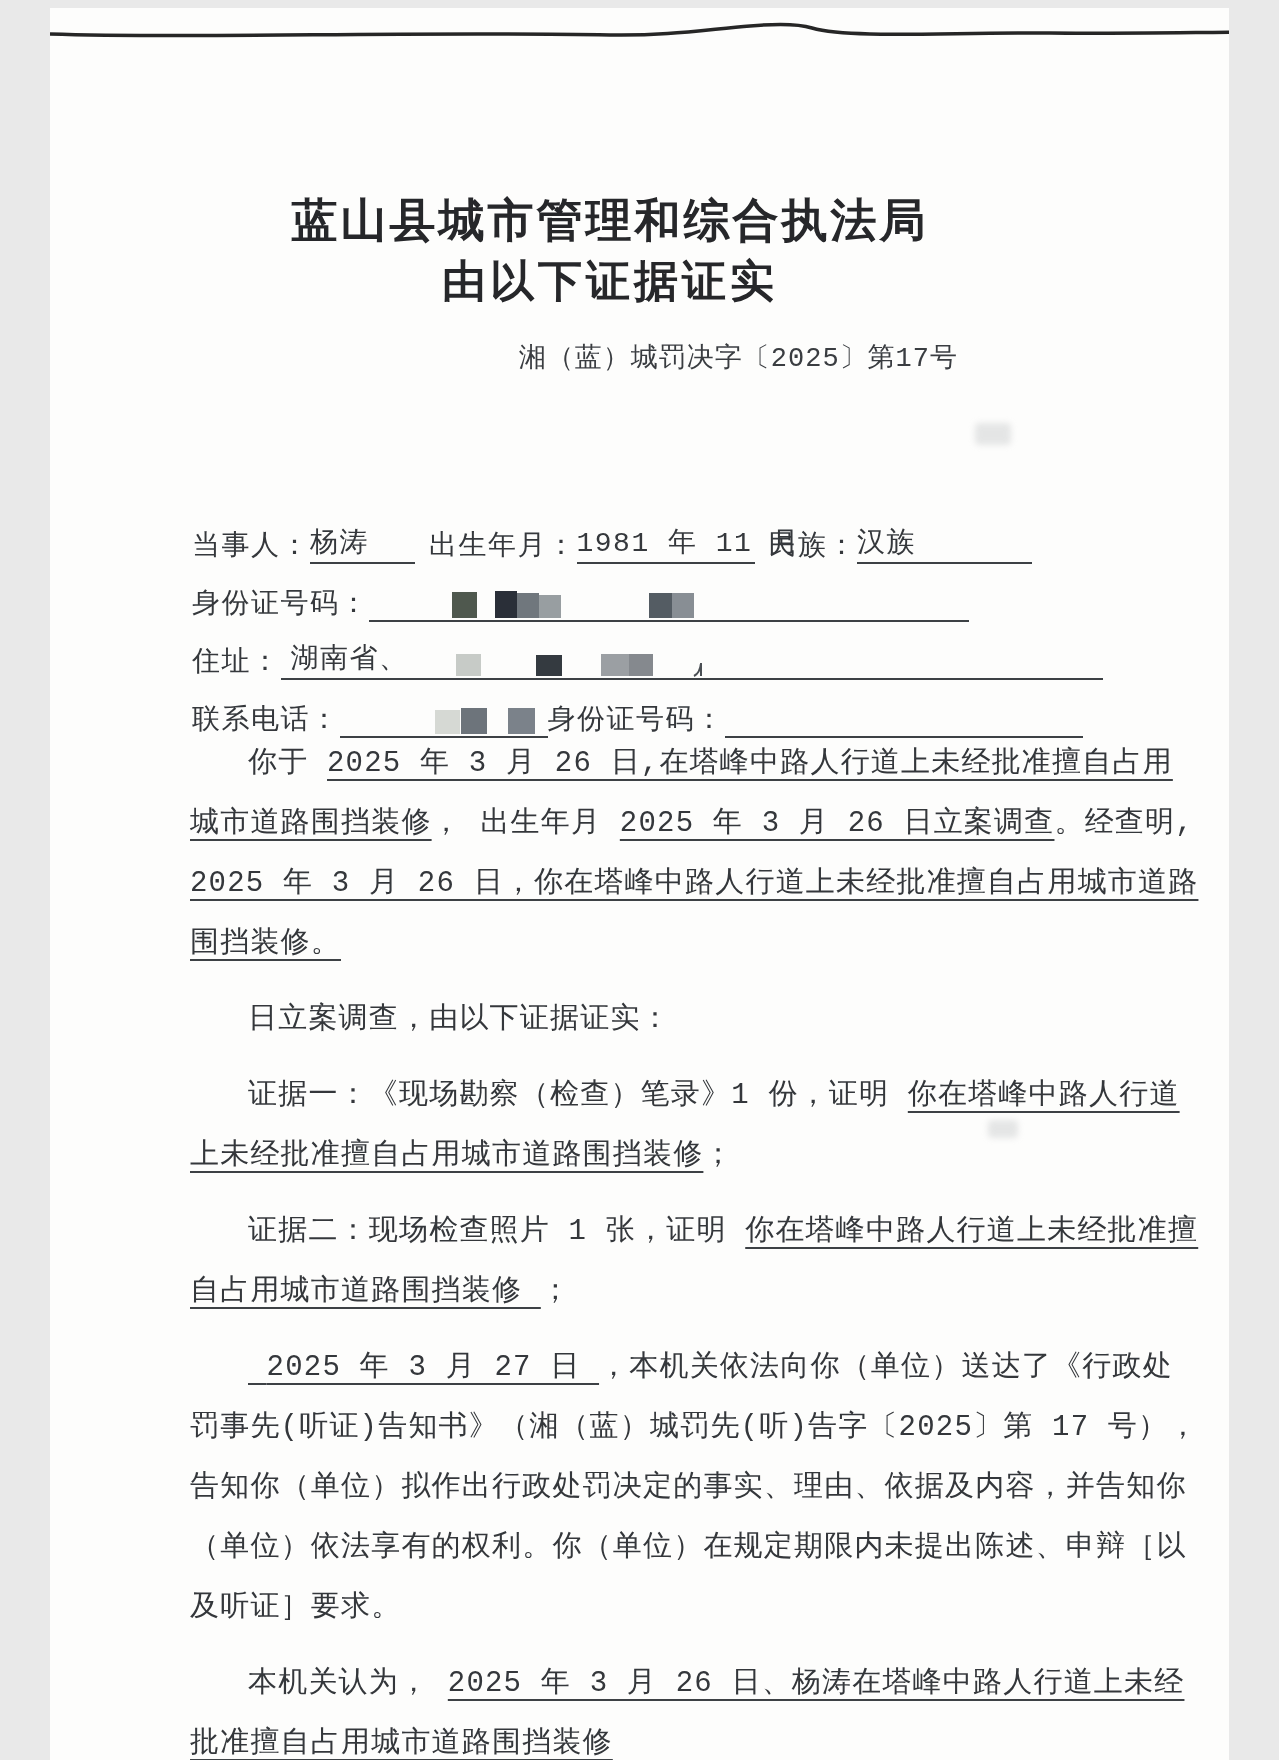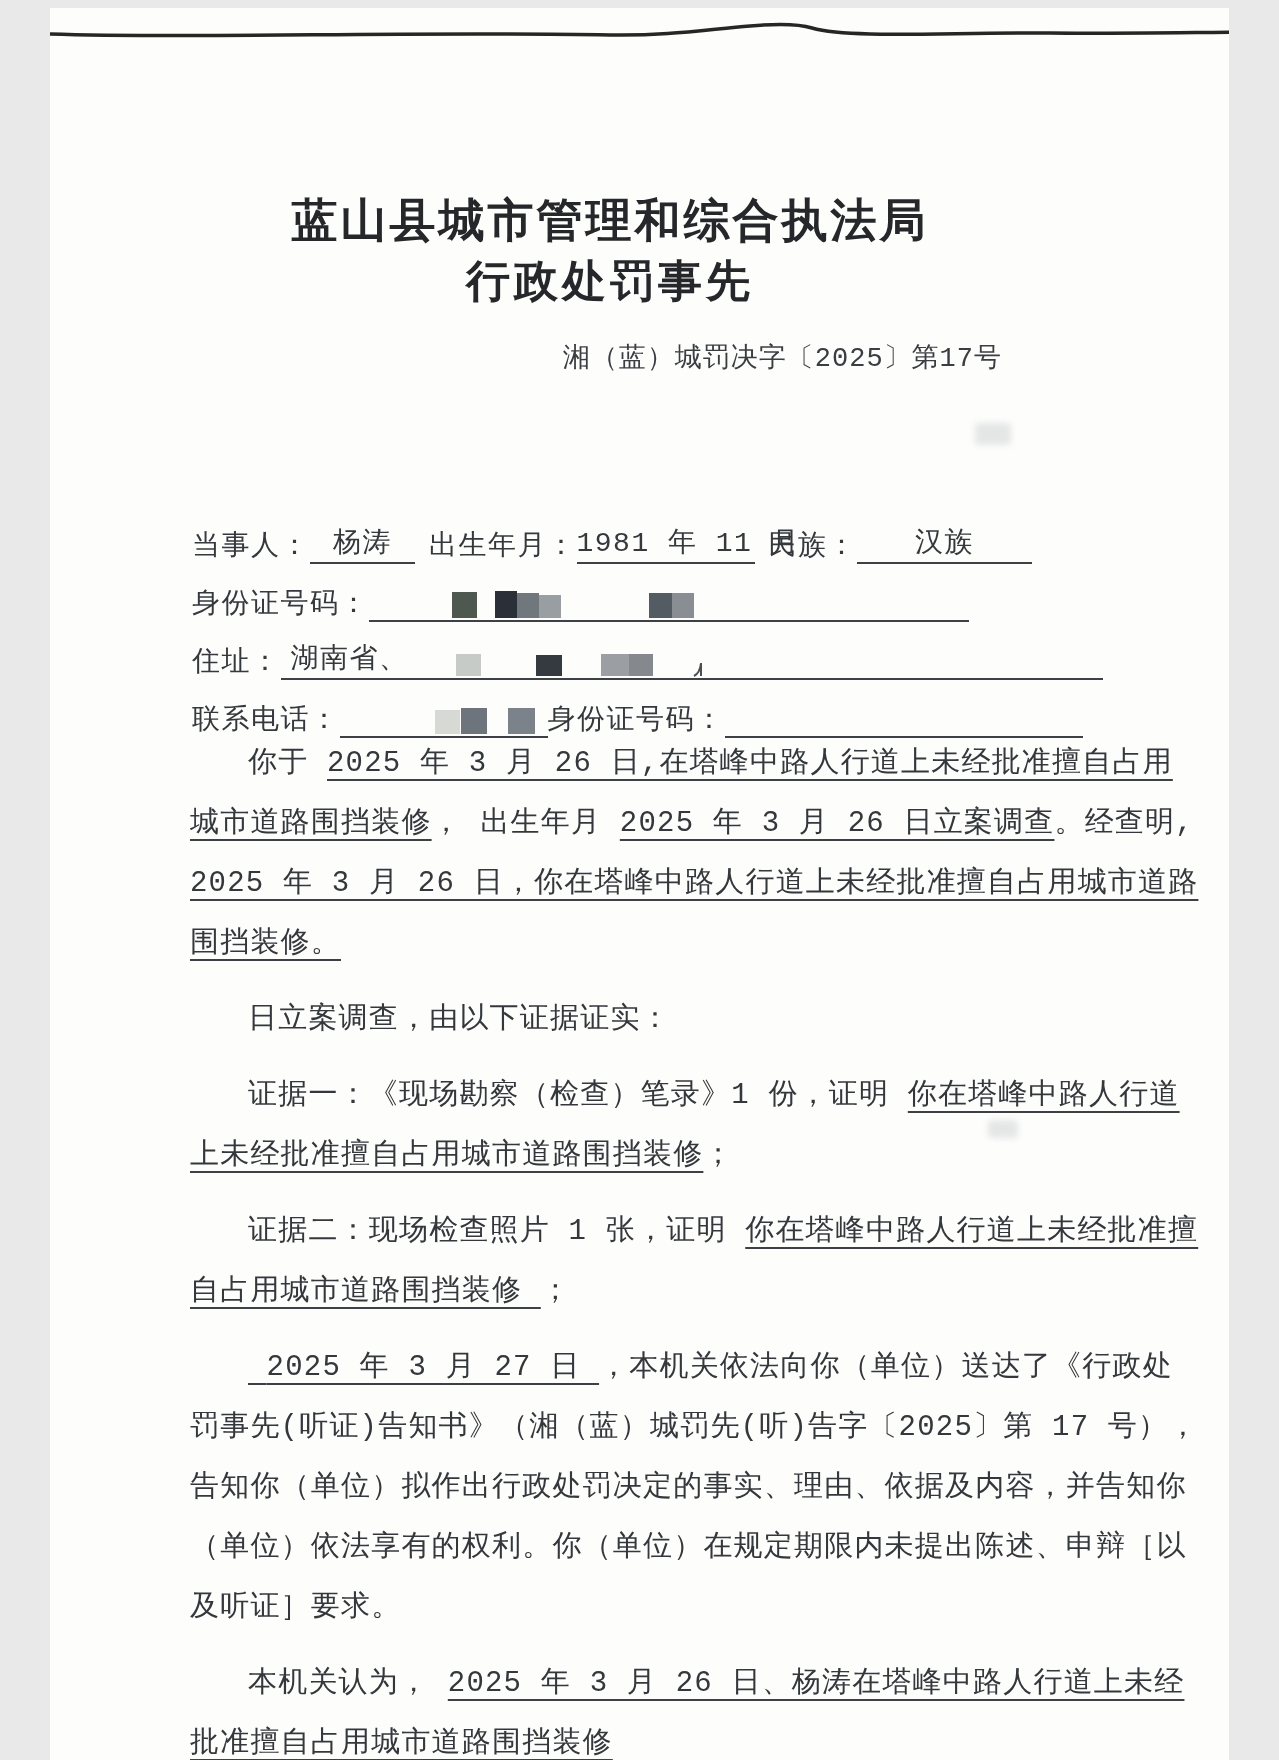--- a/index.html
+++ b/index.html
@@ -11,29 +11,29 @@
   }
   
   .scanline{position:absolute;top:0;left:0;}
   
   .sm{position:absolute;background:#b7babc;opacity:.35;filter:blur(3px);border-radius:4px;}
 
   .titles{position:absolute;left:80px;top:190px;width:960px;text-align:center;color:#26272a;}
   .org{font-size:46px;font-weight:bold;letter-spacing:3px;margin:0;line-height:1.15;}
   .doctype{font-size:44px;font-weight:bold;letter-spacing:4px;margin:8px 0 0 0;line-height:1.15;}
   .docno{position:absolute;top:331px;left:0;width:908px;text-align:right;
-    font-size:27px;letter-spacing:1px;color:#3a3d41;padding-left:44px;}
+    font-size:27px;letter-spacing:1px;color:#3a3d41;}
 
   .fields{position:absolute;left:142px;top:498px;width:1000px;font-size:28px;letter-spacing:1.5px;}
   .frow{display:flex;align-items:flex-end;height:58px;}
   .lbl{white-space:pre;}
   .gap{margin-left:14px;}
   .fill{
     border-bottom:2px solid #3d4145;display:inline-block;position:relative;
-    text-align:center;height:40px;line-height:40px;box-sizing:border-box;white-space:pre;
+    text-align:left;height:40px;line-height:40px;box-sizing:border-box;white-space:pre;
   }
   .w-name{width:105px;}
   .w-birth{width:178px;}
   .w-eth{width:175px;}
   .w-id{width:600px;}
   .w-addr{width:822px;text-align:left;padding-left:10px;}
   .w-phone{width:208px;}
   .w-work{width:358px;}
   .redact{position:absolute;bottom:2px;display:block;}
   .addr-mark{position:absolute;left:410px;bottom:0;}
@@ -55,21 +55,21 @@
 
   <svg class="scanline" width="1279" height="42">
     <path d="M0,26 C150,31 350,23 560,27 C620,28 660,21 700,18 C722,16 746,15 762,20 C800,31 900,24 1000,25 C1090,26 1200,23 1279,24" stroke="#141414" stroke-width="3.5" fill="none" opacity="0.92"></path>
   </svg>
   <div class="sm" style="left:925px;top:415px;width:36px;height:22px;"></div>
   <div class="sm" style="left:938px;top:1112px;width:30px;height:18px;"></div>
   <div class="sm" style="left:1225px;top:1625px;width:26px;height:46px;"></div>
 
   <div class="titles">
     <div class="org">蓝山县城市管理和综合执法局</div>
-    <div class="doctype">行政处罚事先</div>
+    <div class="doctype">由以下证据证实</div>
   </div>
   <div class="docno">湘（蓝）城罚决字〔2025〕第17号</div>
 
   <div class="fields">
 
     <div class="frow">
       <span class="lbl">当事人：</span>
       <span class="fill w-name"><span>杨涛</span></span>
       <span class="lbl gap">出生年月：</span>
       <span class="fill w-birth"><span>1981 年 11 月</span></span>

